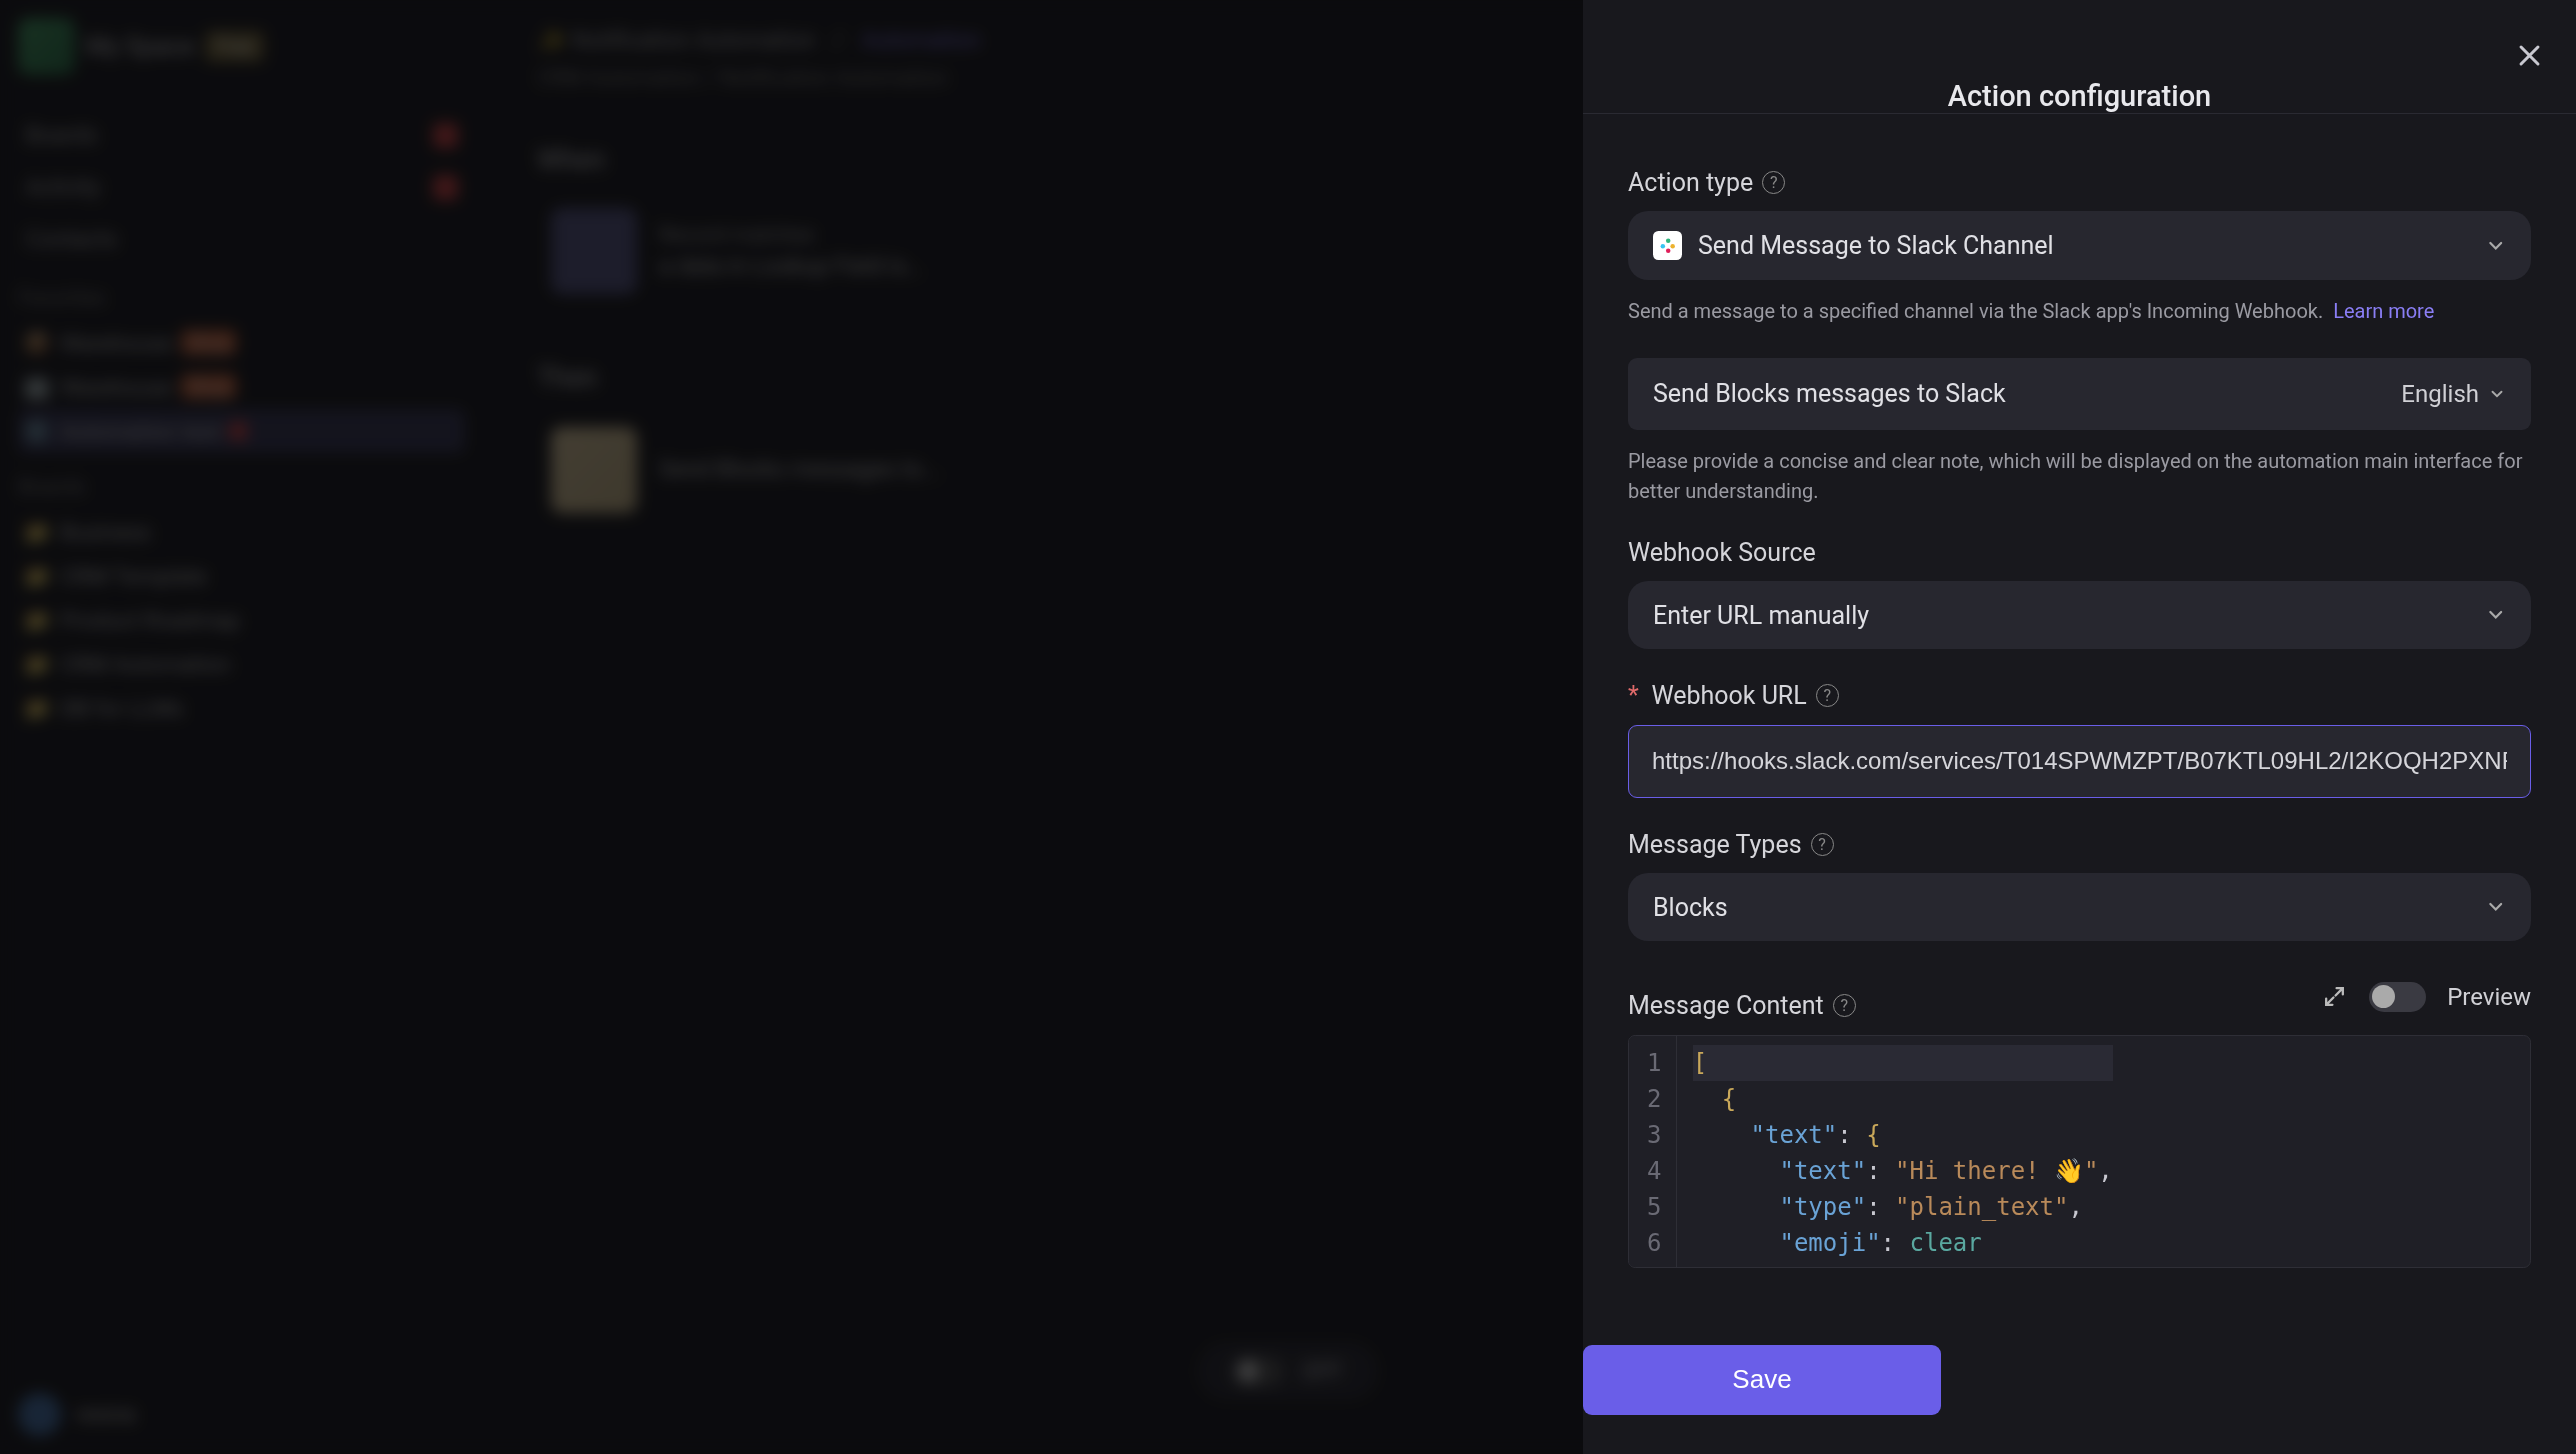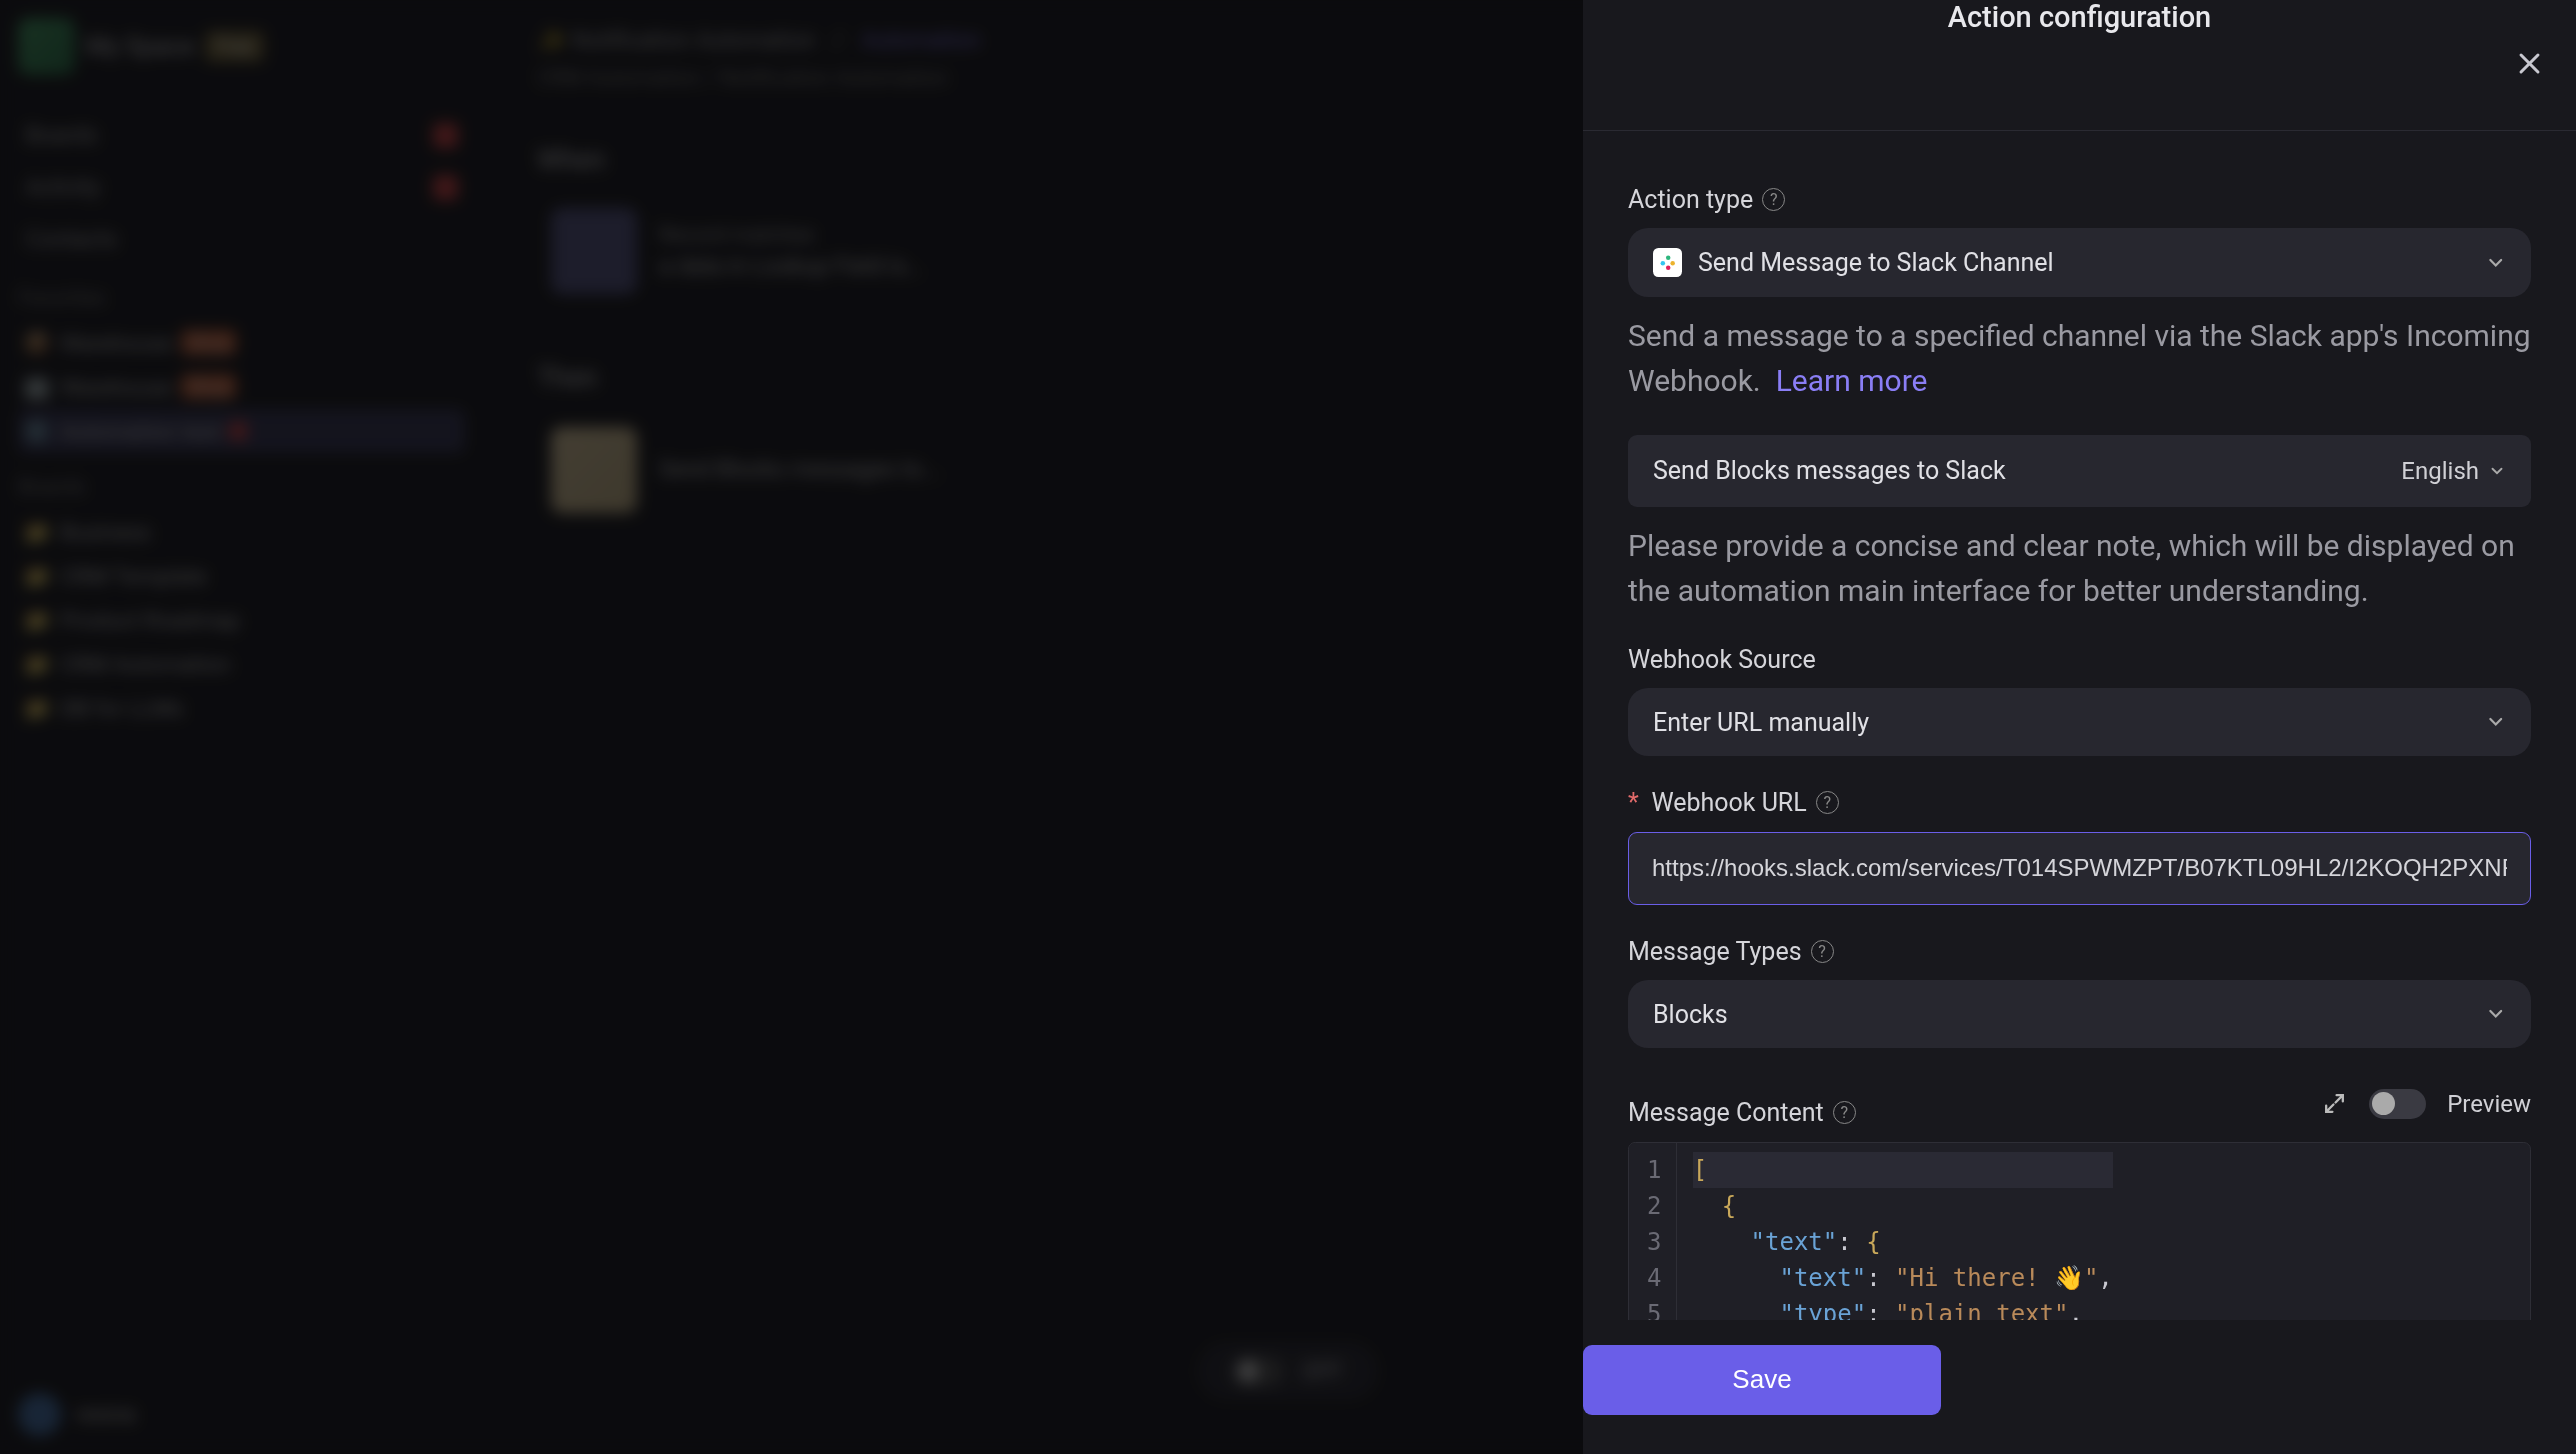--- a/index.html
+++ b/index.html
@@ -165,24 +165,24 @@
   top: 0;
   right: 0;
   width: 993px;
   height: 100%;
   background: #18181d;
   display: flex;
   flex-direction: column;
 }
 .panel-header {
   display: flex;
-  align-items: flex-start;
+  align-items: flex-end;
   justify-content: center;
   position: relative;
-  height: 131px;
+  height: 114px;
   border-bottom: 0.9px solid #2a2a32;
 }
 .panel-title { font-size: 29px; font-weight: 500; color: #e8e8ec; }
 .panel-close {
   position: absolute;
   right: 32px;
   top: 50%;
   transform: translateY(-50%);
   cursor: pointer;
 }
@@ -229,21 +229,21 @@
   width: 29px; height: 29px;
   background: #fff;
   border-radius: 5.4px;
   display: flex;
   align-items: center;
   justify-content: center;
 }
 .slack-logo svg { width: 21.5px; height: 21.5px; }
 .chevron { width: 21.5px; height: 21.5px; }
 .helper-text {
-  font-size: 30px;
+  font-size: 20px;
   color: #9a9aa2;
   margin-top: 16px;
   line-height: 1.5;
 }
 .helper-link {
   color: #8a7ef5;
   cursor: pointer;
 }
 .note-box {
   background: #27272f;

